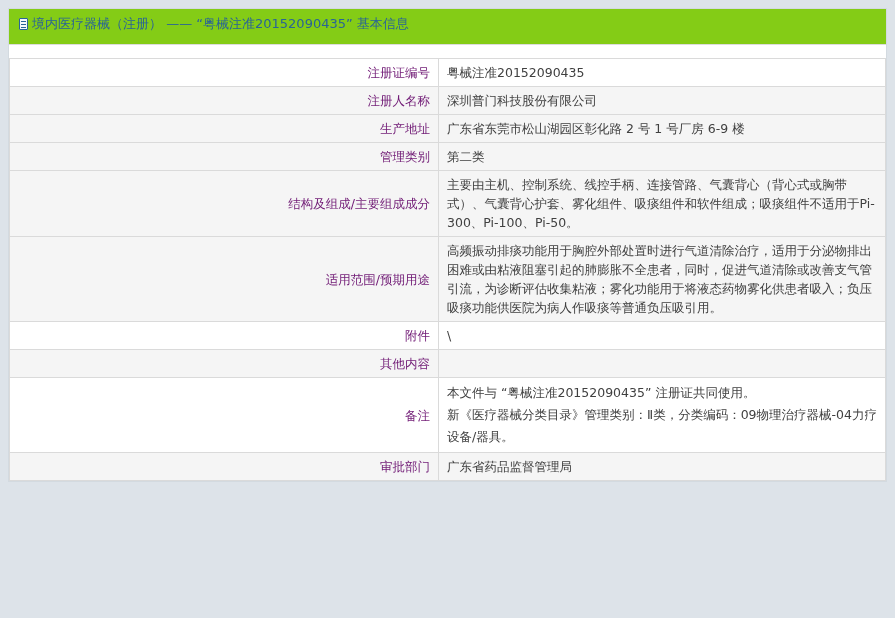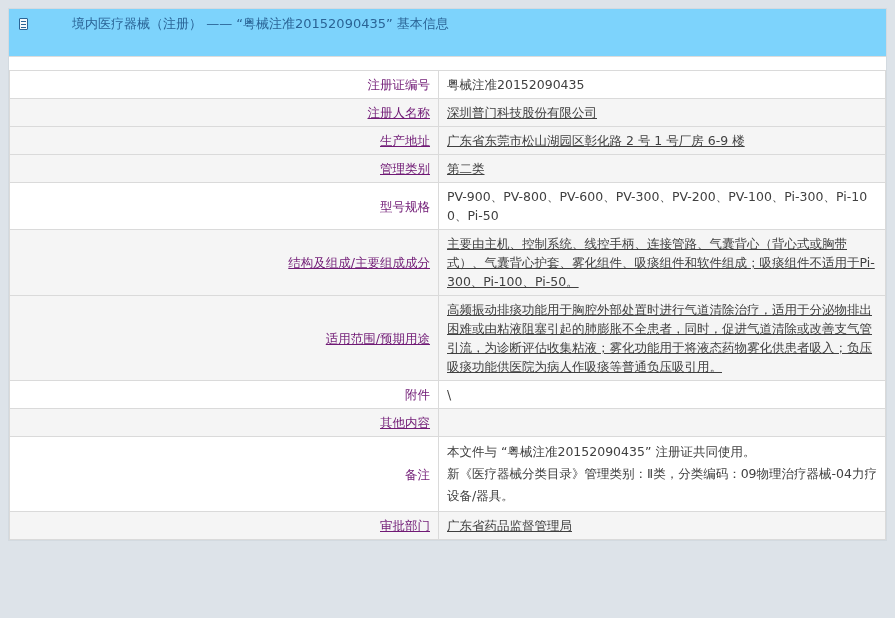--- a/index.html
+++ b/index.html
@@ -10,29 +10,28 @@
     overflow: hidden;
   }
   .container {
     position: absolute;
     left: 8px; top: 8px;
     width: 879px;
     background: #ffffff;
     border: 1px solid #d3dae0;
   }
   .header-bar {
-    background: #7dd3fc;
+    background: #84cc16;
     border-bottom: 1px solid #dcdcdc;
-    padding: 6px 10px 23px 10px;
+    padding: 6px 10px 11px 10px;
     font-size: 13px;
     color: #2a6496;
     display: flex;
     align-items: center;
     white-space: nowrap;
-    gap: 40px;
   }
   .doc-icon {
     display: inline-block;
     width: 9px; height: 12px;
     border: 1px solid #2a6496;
     border-radius: 1px;
     margin-right: 4px;
     position: relative;
     background: #f4f8fb;
     flex: 0 0 auto;
@@ -63,21 +62,21 @@
     width: 429px;
     text-align: right;
     color: #701a75;
     padding-right: 9px;
   }
   td.value-cell {
     padding-left: 14px;
     word-break: break-all;
     margin-top: 44px;
   }
-  tr.shaded td { background: #f5f5f5; text-decoration: underline; }
+  tr.shaded td { background: #f5f5f5; }
   .remark-line { line-height: 22px; }
   .empty-cell { height: 19px; }
 </style>
 </head>
 <body>
 
 <div class="container">
   <div class="header-bar">
     <span class="doc-icon"></span>
     <span>境内医疗器械（注册） —— “粤械注准20152090435” 基本信息</span>
@@ -92,24 +91,20 @@
           <td class="label-cell">注册人名称</td>
           <td class="value-cell">深圳普门科技股份有限公司</td>
         </tr>
         <tr class="shaded">
           <td class="label-cell">生产地址</td>
           <td class="value-cell">广东省东莞市松山湖园区彰化路 2 号 1 号厂房 6-9 楼</td>
         </tr>
         <tr class="shaded">
           <td class="label-cell">管理类别</td>
           <td class="value-cell">第二类</td>
-        </tr>
-        <tr>
-          <td class="label-cell">型号规格</td>
-          <td class="value-cell">PV-900、PV-800、PV-600、PV-300、PV-200、PV-100、Pi-300、Pi-100、Pi-50</td>
         </tr>
         <tr class="shaded">
           <td class="label-cell">结构及组成/主要组成成分</td>
           <td class="value-cell">主要由主机、控制系统、线控手柄、连接管路、气囊背心（背心式或胸带式）、气囊背心护套、雾化组件、吸痰组件和软件组成；吸痰组件不适用于Pi-300、Pi-100、Pi-50。</td>
         </tr>
         <tr class="shaded">
           <td class="label-cell">适用范围/预期用途</td>
           <td class="value-cell">高频振动排痰功能用于胸腔外部处置时进行气道清除治疗，适用于分泌物排出困难或由粘液阻塞引起的肺膨胀不全患者，同时，促进气道清除或改善支气管引流，为诊断评估收集粘液；雾化功能用于将液态药物雾化供患者吸入；负压吸痰功能供医院为病人作吸痰等普通负压吸引用。</td>
         </tr>
         <tr>

